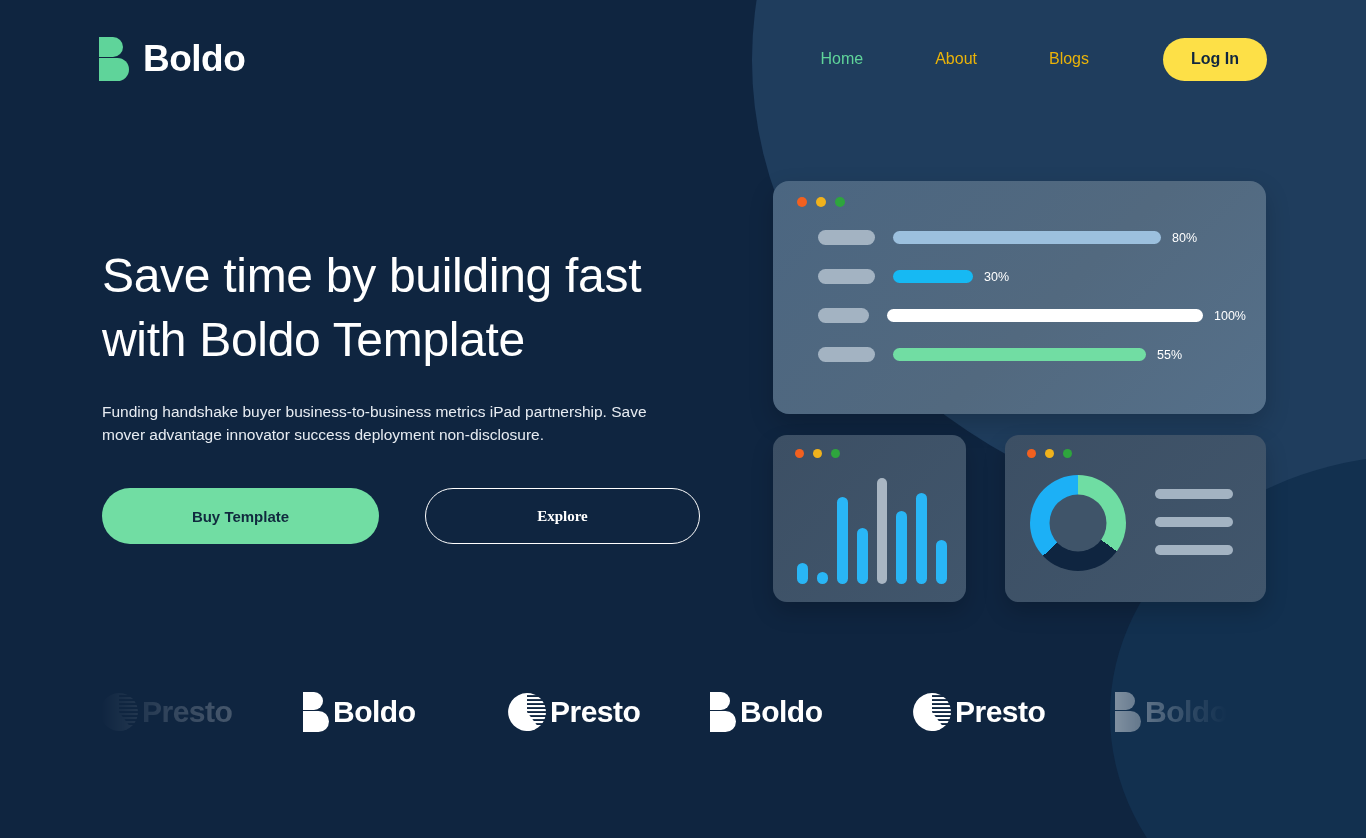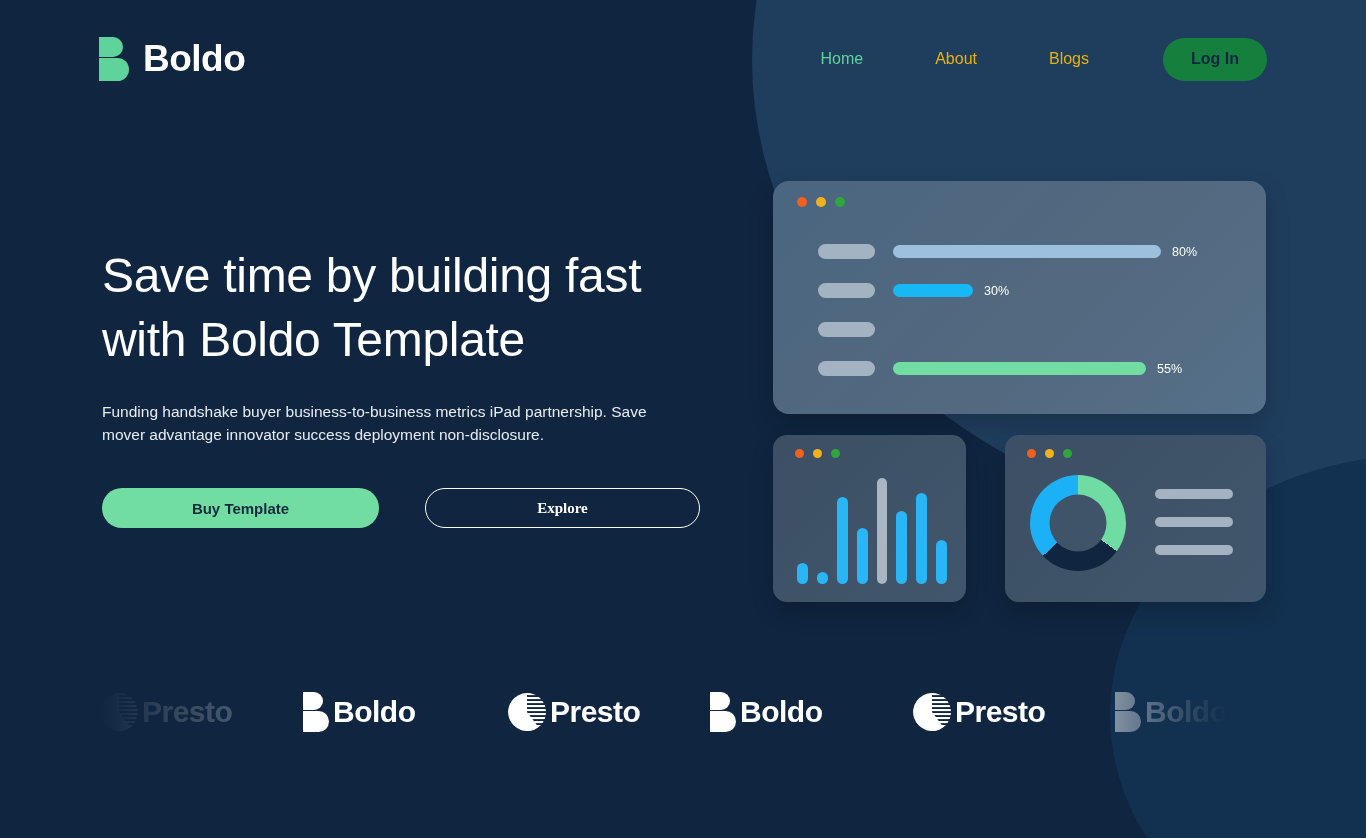--- a/index.html
+++ b/index.html
@@ -52,21 +52,21 @@
   }
   .nav {
     margin-left:auto; display:flex; align-items:center; gap:72px;
   }
   .nav-link {
     color:#eab308; font-size:16px; text-decoration:none; cursor:pointer;
     white-space:nowrap;
   }
   .nav-link.active { color:#5fd49a; }
   .login-btn {
-    background:#15803d; color:#10263f;
+    background:#fde047; color:#10263f;
     font-size:16px; font-weight:bold;
     border:none; border-radius:26px;
     padding:0 28px; height:43px;
     cursor:pointer; margin-left:2px;
     font-family:"Liberation Sans", sans-serif;
   }
 
   
   .hero-left {
     position:absolute; z-index:5;
@@ -75,21 +75,21 @@
   .hero-title {
     color:#ffffff; font-size:48px; line-height:64px;
     font-weight:normal; letter-spacing:-0.3px;
   }
   .hero-sub {
     color:#e7ecf2; font-size:15.5px; line-height:23px;
     margin-top:28px; width:560px;
   }
   .hero-actions { display:flex; gap:46px; margin-top:42px; }
   .btn {
-    height:40px; border-radius:32px;
+    height:56px; border-radius:32px;
     display:flex; align-items:center; justify-content:center;
     font-size:15px; font-weight:bold; cursor:pointer;
     font-family:"Liberation Sans", sans-serif;
   }
   .btn-primary {
     width:277px; background:#71dda3; color:#102a3e; border:none;
   }
   .btn-ghost {
     width:275px; background:transparent; color:#ffffff;
     border:1.5px solid #ffffff;
@@ -106,21 +106,21 @@
     background:linear-gradient(135deg,#4b6681 0%,#52697f 55%,#55708a 100%);
     box-shadow:0 10px 24px rgba(0,0,0,.18);
     padding:16px 20px;
   }
   .dots { display:flex; gap:9px; margin-left:4px; }
   .dot { width:10px; height:10px; border-radius:50%; }
   .dot.r { background:#f2601f; }
   .dot.y { background:#f0b21c; }
   .dot.g { background:#2ea53d; }
 
-  .rows { margin-top:34px; }
+  .rows { margin-top:20px; }
   .row { display:flex; align-items:center; height:21px; margin-bottom:18px; }
   .row-label {
     width:57px; height:15px; border-radius:8px; background:#a3b3c2;
     margin-left:25px;
   }
   .track { margin-left:18px; display:flex; align-items:center; }
   .bar { height:13px; border-radius:7px; }
   .pct { color:#ffffff; font-size:12.5px; margin-left:11px; white-space:nowrap; }
 
   .card-small {
@@ -253,20 +253,24 @@
       </div>
       <div class="row">
         <div class="row-label"></div>
         <div class="track">
           <div class="bar" id="bar1" style="width: 80px; background: rgb(22, 185, 243);"></div>
           <span class="pct">30%</span>
         </div>
       </div>
       <div class="row">
         <div class="row-label"></div>
+        <div class="track">
+          <div class="bar" id="bar2" style="width: 316px; background: rgb(255, 255, 255);"></div>
+          <span class="pct">100%</span>
+        </div>
       </div>
       <div class="row">
         <div class="row-label"></div>
         <div class="track">
           <div class="bar" id="bar3" style="width: 253px; background: rgb(113, 221, 163);"></div>
           <span class="pct">55%</span>
         </div>
       </div>
     </div>
   </div>

